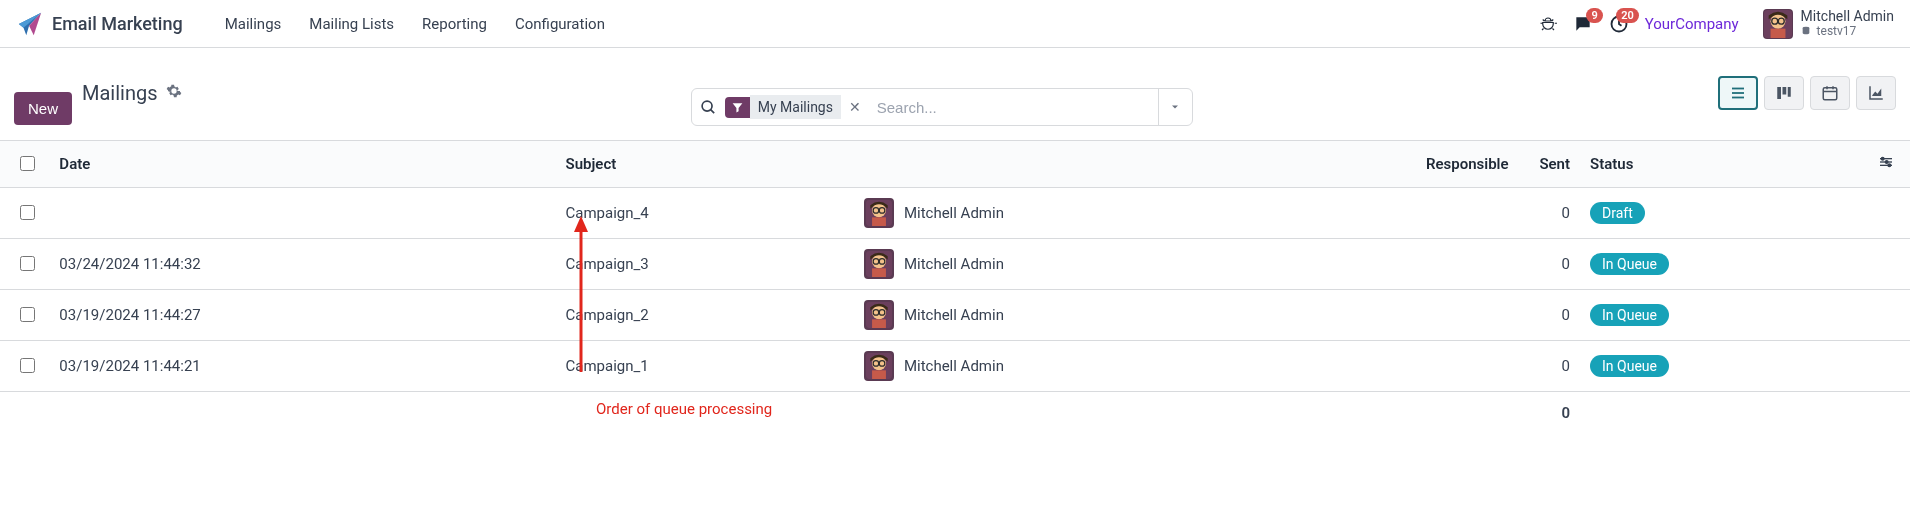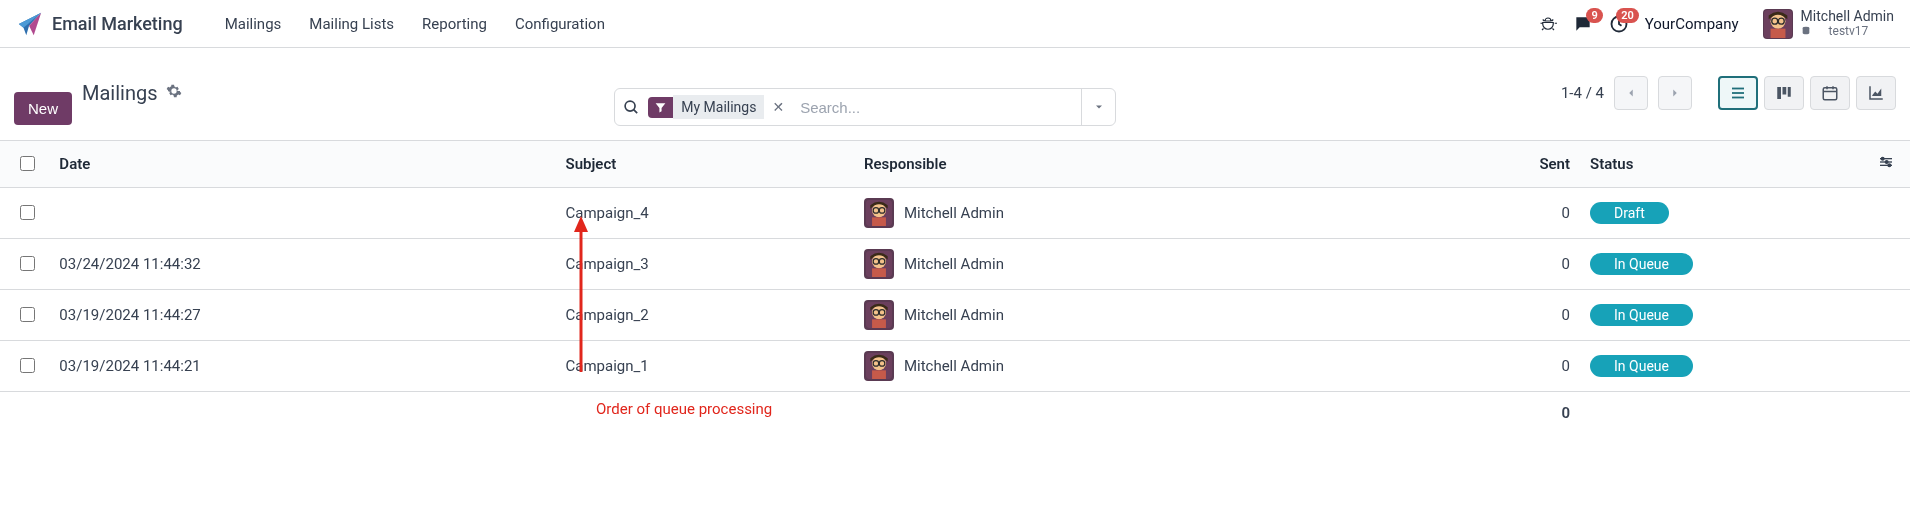--- a/index.html
+++ b/index.html
@@ -35,30 +35,30 @@
   .app-title{font-size:18px;font-weight:500;margin-right:28px;color:#374151;}
   .nav-item{margin:0 14px;font-size:15px;color:#374151;cursor:pointer;}
   .topnav-spacer{flex:1;}
   .tray{display:flex;align-items:center;gap:16px;}
   .tray-icon{position:relative;display:flex;align-items:center;justify-content:center;cursor:pointer;color:#1f2937;}
   .tray-badge{
     position:absolute;top:-6px;right:-10px;
     background:var(--badge-red);color:#fff;border-radius:10px;
     font-size:11px;line-height:1;padding:2px 5px;font-weight:600;
   }
-  .company{font-size:15px;color:#0f172a;}
+  .company{font-size:15px;color:#6d28d9;}
   .user{display:flex;align-items:center;gap:8px;margin-left:8px;}
   .avatar{
     width:30px;height:30px;border-radius:4px;background:#5a3a52;
     display:flex;align-items:center;justify-content:center;overflow:hidden;
   }
   .avatar svg{width:28px;height:28px;}
   .user-meta{display:flex;flex-direction:column;line-height:1.1;}
   .user-name{font-size:14px;}
-  .user-db{font-size:12px;color:var(--muted);display:flex;align-items:center;gap:18px;}
+  .user-db{font-size:12px;color:var(--muted);display:flex;align-items:center;gap:6px;}
 
   
   .ctrlbar{
     display:flex;align-items:center;
     padding:12px 14px 14px 14px;
     gap:10px;
   }
   .btn-new{
     background:var(--purple);color:#fff;border:none;
     padding:8px 14px;border-radius:4px;font-size:15px;cursor:pointer;margin-top:30px;
@@ -115,35 +115,35 @@
     padding:12px 10px;color:#1f2937;
   }
   tbody td{
     border-bottom:1px solid var(--border);
     padding:10px 10px;font-size:15px;vertical-align:middle;
   }
   .chkcell{width:44px;text-align:center;}
   .chkcell input{width:15px;height:15px;}
   .col-date{width:414px;padding-left:6px;margin-top:44px;}
   .col-subject{width:246px;margin-top:16px;}
-  .col-resp{width:548px;}
+  .col-resp{width:548px;text-align:right;}
   .col-sent{width:46px;text-align:right;padding-right:10px;}
   .col-status{width:232px;}
   .col-opt{width:40px;text-align:center;}
 
   .resp-cell{display:flex;align-items:center;gap:10px;}
   .avatar-sm{
     width:30px;height:30px;border-radius:4px;background:#5a3a52;
     display:flex;align-items:center;justify-content:center;overflow:hidden;
   }
   .avatar-sm svg{width:26px;height:26px;}
 
   .pill{
     display:inline-block;background:var(--teal);color:#fff;
-    padding:3px 24px;border-radius:14px;font-size:14px;
+    padding:3px 12px;border-radius:14px;font-size:14px;
   }
 
   tfoot td{padding:12px 10px;font-size:15px;border-bottom:none;}
 
   
   .annot{position:relative;height:0;}
   .arrow{
     position:absolute;left:571px;top:-218px;pointer-events:none;
   }
   .annot-text{
@@ -255,33 +255,20 @@
       <span class="chip-x">✕</span>
     </div>
     <input class="search-input" placeholder="Search..." style="">
     <span class="search-caret">
       <svg width="12" height="12" viewBox="0 0 24 24" fill="currentColor">
           <path d="M6 9l6 6 6-6z"></path>
         </svg>
     </span>
   </div>
 
-  <div class="pager">
-    <span class="pager-text">1-4 / 4</span>
-    <span class="pager-btn">
-      <svg width="14" height="14" viewBox="0 0 24 24" fill="currentColor">
-          <path d="M15 6l-6 6 6 6z"></path>
-        </svg>
-    </span>
-    <span class="pager-btn">
-      <svg width="14" height="14" viewBox="0 0 24 24" fill="currentColor">
-          <path d="M9 6l6 6-6 6z"></path>
-        </svg>
-    </span>
-  </div>
 
   <div class="views">
     <span class="view-btn active">
       <svg width="18" height="18" viewBox="0 0 24 24" fill="none" stroke="#1f6f7a" stroke-width="2.4">
           <line x1="4" y1="6" x2="20" y2="6"></line>
           <line x1="4" y1="12" x2="20" y2="12"></line>
           <line x1="4" y1="18" x2="20" y2="18"></line>
         </svg>
     </span>
     <span class="view-btn">

